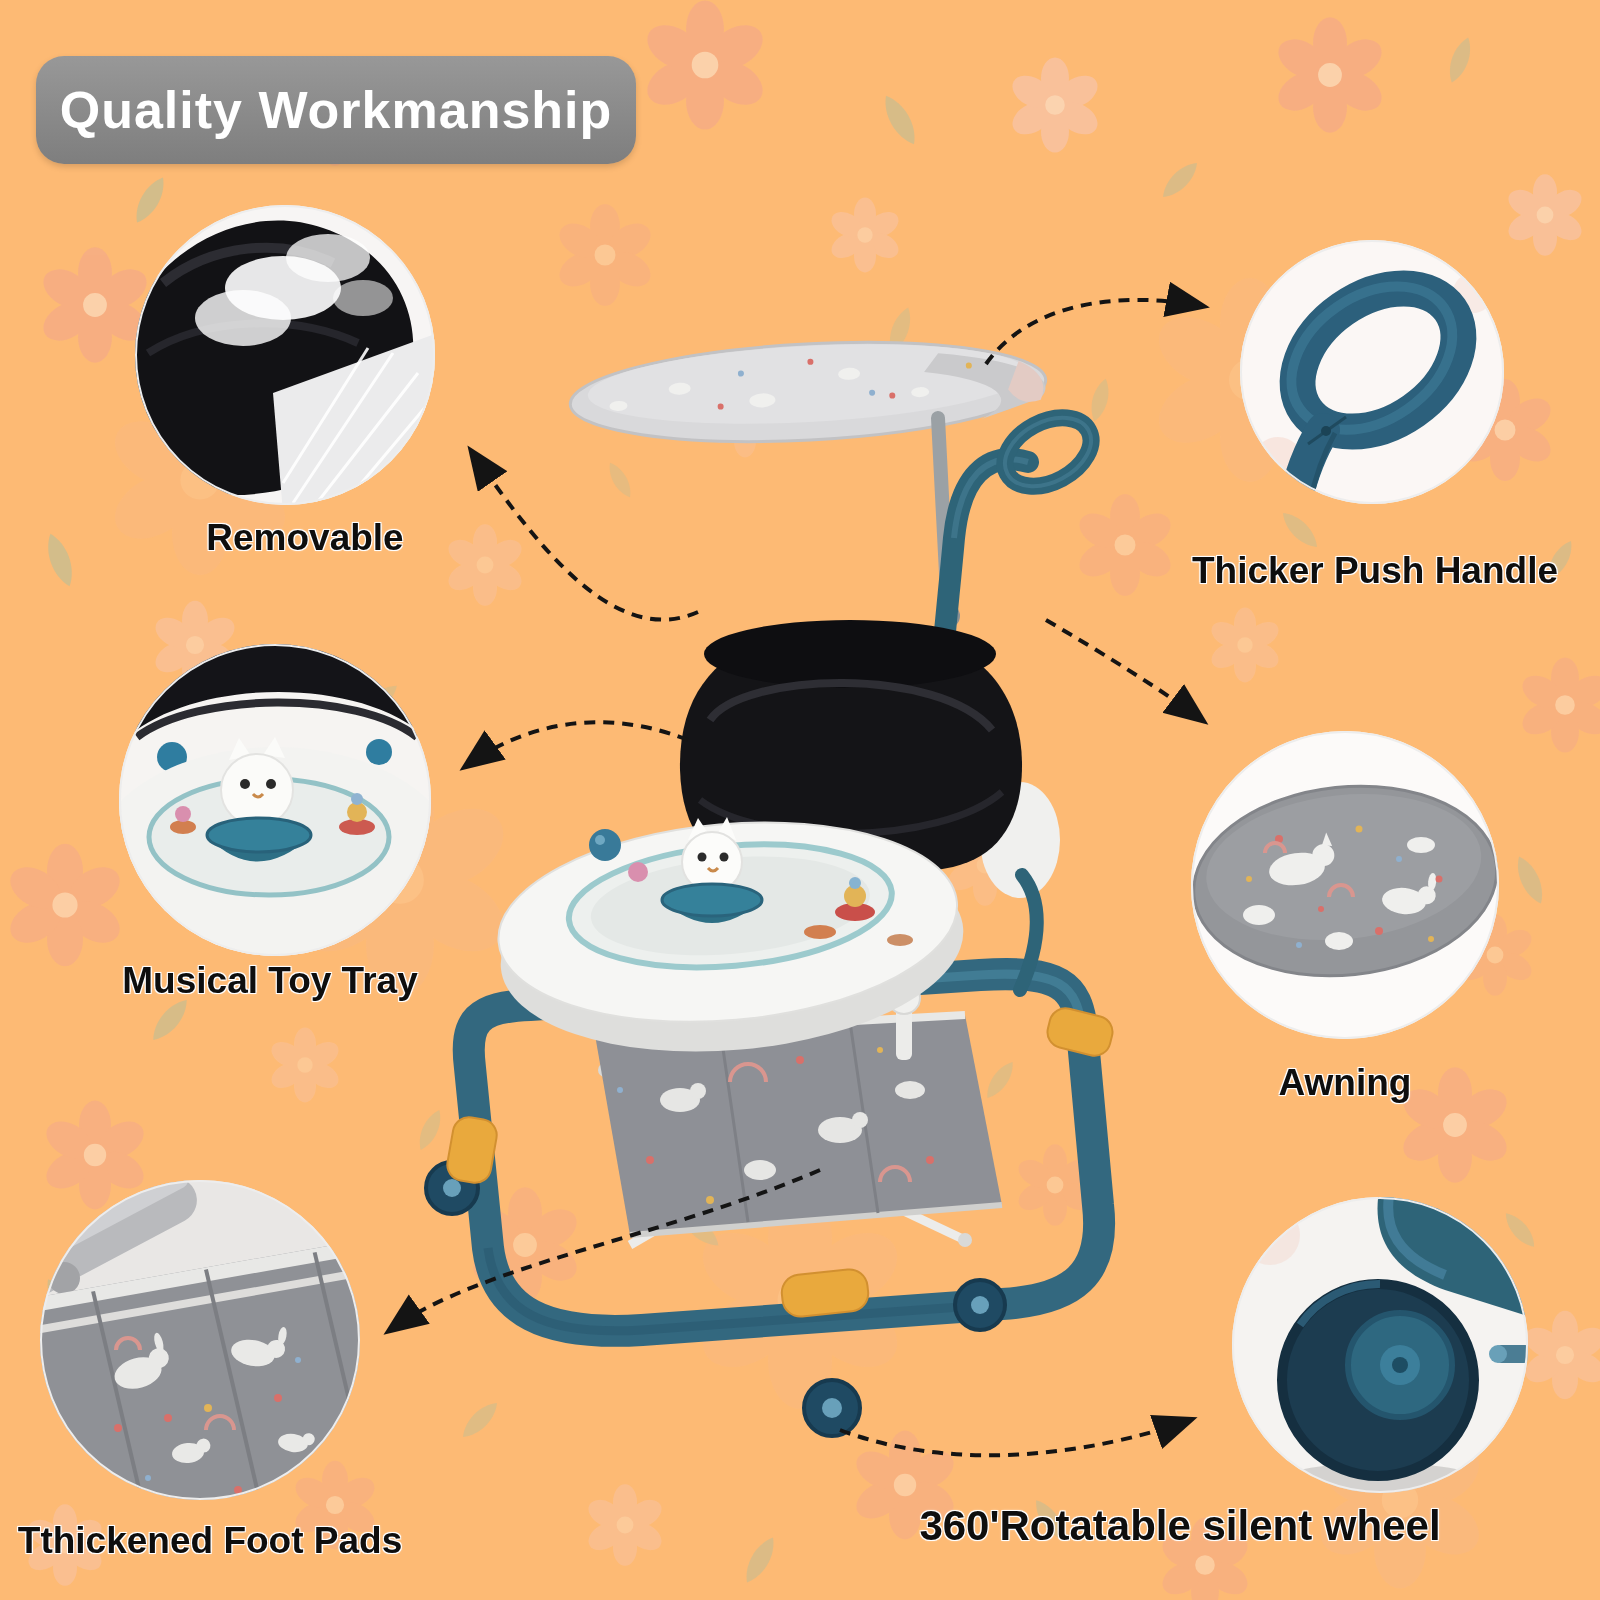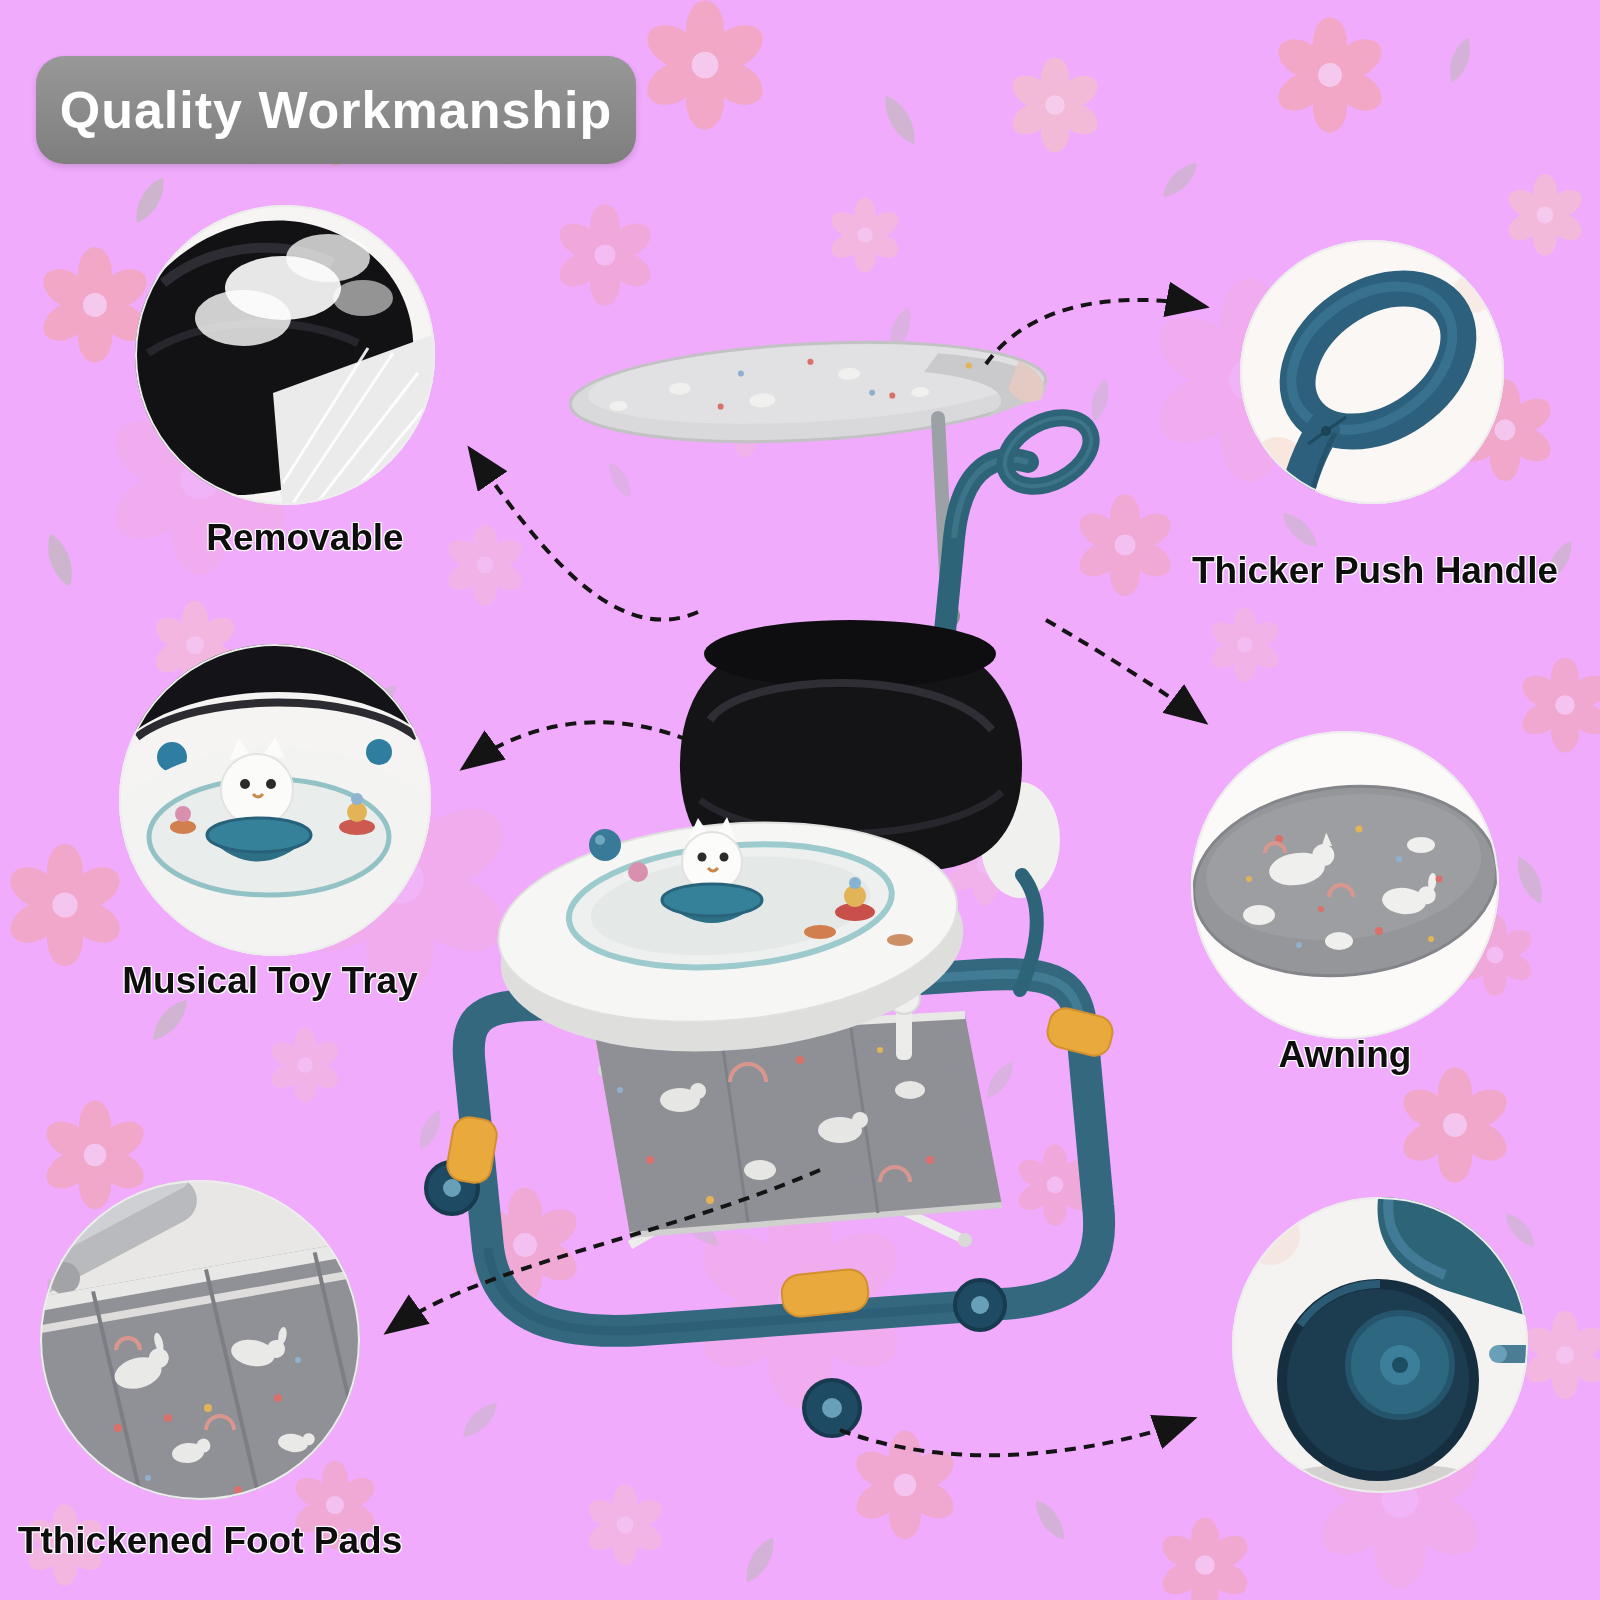--- a/index.html
+++ b/index.html
@@ -1,18 +1,18 @@
 <!DOCTYPE html>
 <html><head>
 <meta charset="utf-8">
 <style>
   html,body{margin:0;padding:0;background:#ffffff;}
   .canvas{
     position:relative;width:1600px;height:1600px;overflow:hidden;
-    background:#f0abfc;font-family:"Liberation Sans",sans-serif;
+    background:#fdba74;font-family:"Liberation Sans",sans-serif;
   }
   .abs{position:absolute;}
   .title-banner{
     position:absolute;left:36px;top:56px;width:600px;height:108px;
     background:linear-gradient(180deg,#989898,#7e7e7e);
     border-radius:28px;display:flex;align-items:center;justify-content:center;
     box-shadow:0 3px 6px rgba(0,0,0,.15);
   }
   .title-banner span{
     color:#ffffff;font-size:52px;font-weight:800;letter-spacing:1px;white-space:nowrap;
@@ -484,16 +484,17 @@
   <div class="label" style="left:105px;top:515px;width:400px">
     <div>Removable</div>
   </div>
 
   <div class="label" style="left:70px;top:958px;width:400px">Musical Toy Tray</div>
 
   <div class="label" style="left:0px;top:1518px;width:420px">Tthickened Foot Pads</div>
 
   <div class="label" style="left:1155px;top:548px;width:440px">Thicker Push Handle</div>
 
-  <div class="label" style="left:1225px;top:1032px;width:240px">Awning</div>
-
+  <div class="label" style="left:1225px;top:1060px;width:240px">Awning</div>
+
+  <div class="label" style="left:790px;top:1500px;width:780px;font-size:42px">360'Rotatable silent wheel</div>
 
 </div>
 
 </body></html>

